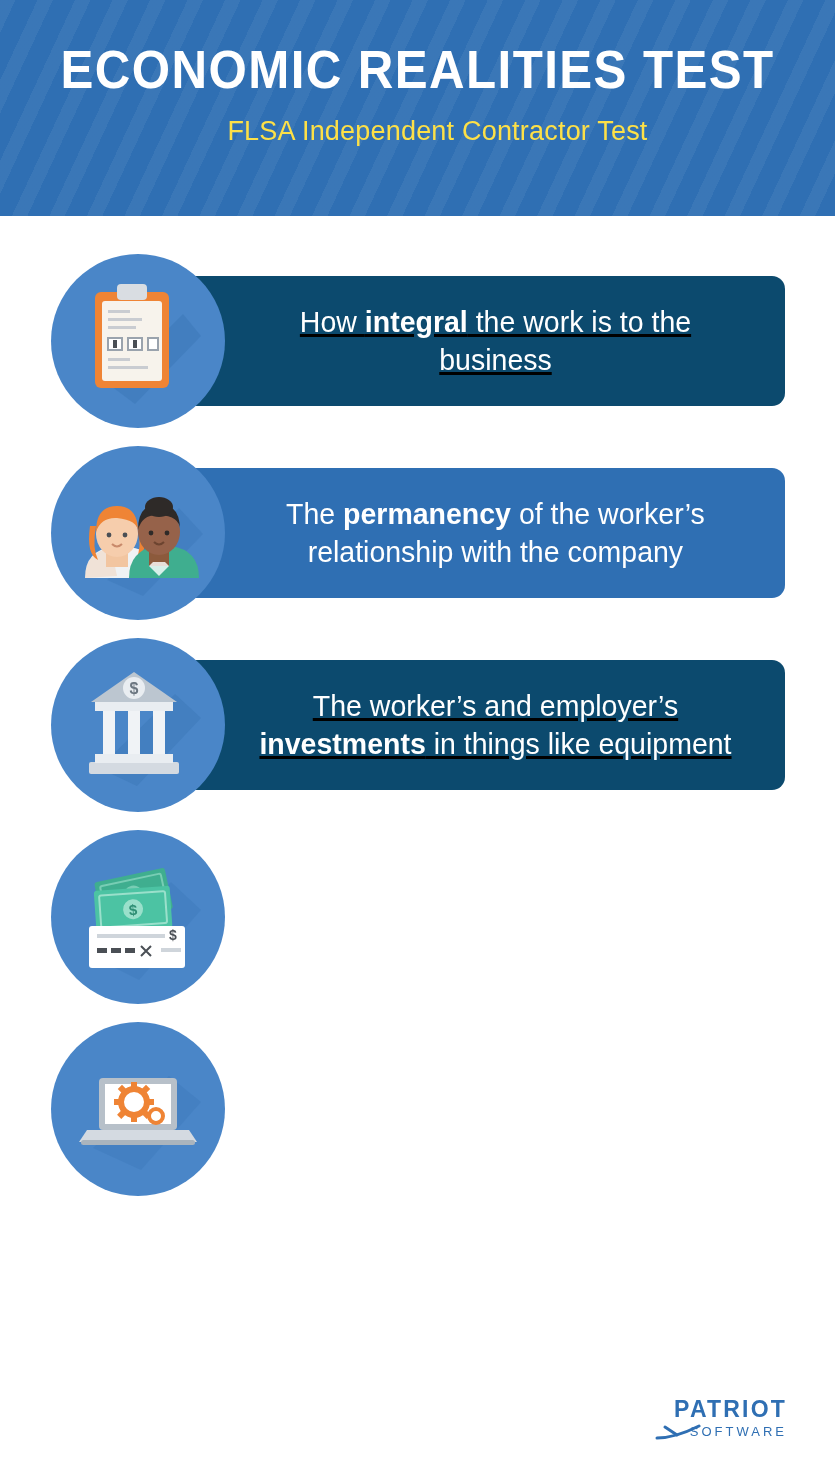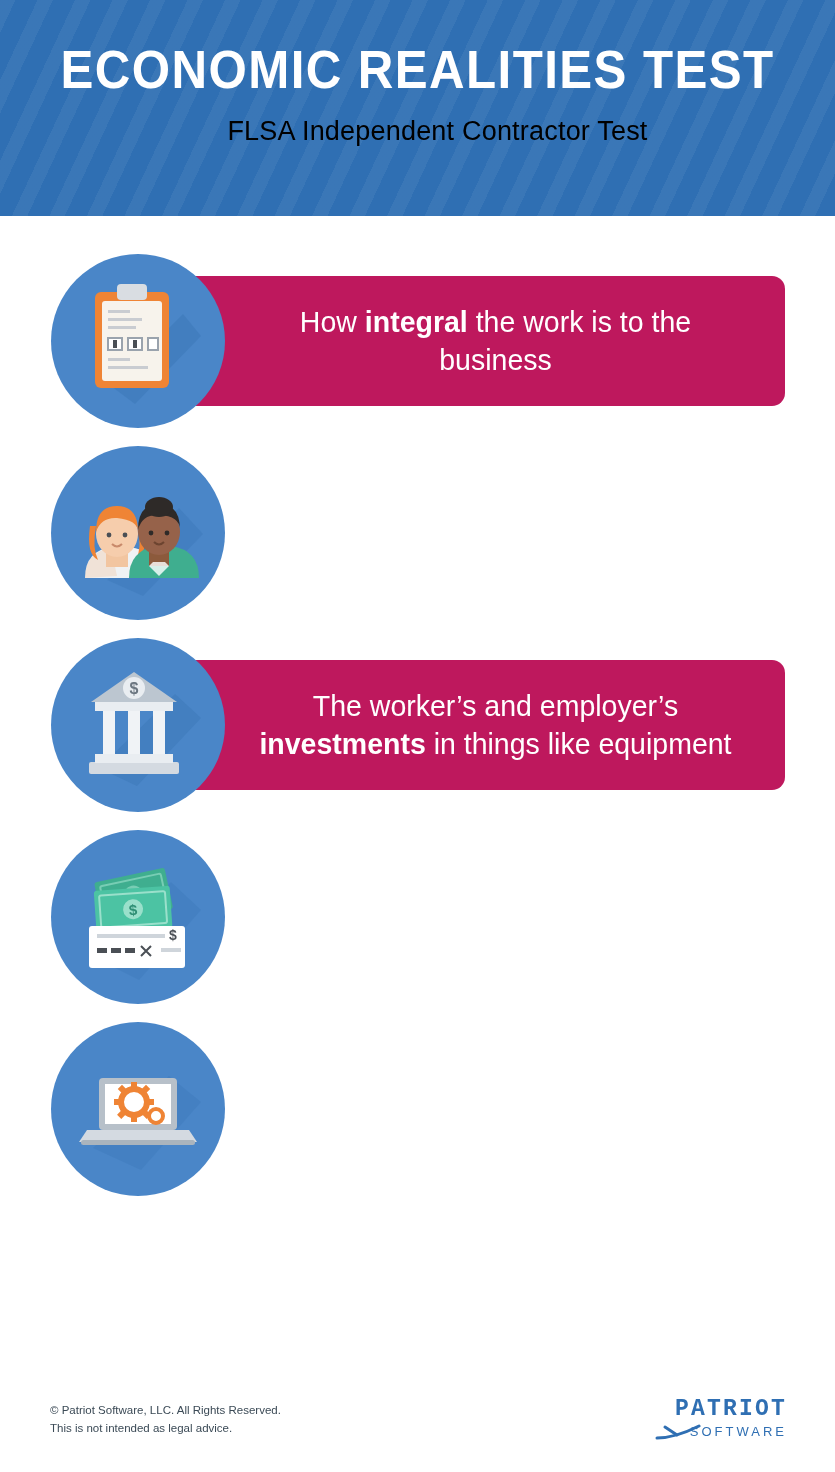--- a/index.html
+++ b/index.html
@@ -46,21 +46,21 @@
     color: #ffffff;
     font-family: "Liberation Sans Narrow", "Liberation Sans", sans-serif;
     font-size: 53px;
     font-weight: bold;
     letter-spacing: 1.5px;
     line-height: 1.05;
     transform: scaleX(0.93);
     text-transform: uppercase;
   }
   .header-subtitle {
-    color: #000000;
+    color: #fde047;
     font-size: 27px;
     font-weight: normal;
     margin-top: 18px;
     letter-spacing: 0.2px;
     padding-left: 40px;
   }
 
   
   .rows {
     position: relative;
@@ -97,21 +97,21 @@
     top: 0px;
     width: 174px;
     height: 174px;
     border-radius: 50%;
     z-index: 3;
     overflow: hidden;
   }
   .circle svg { display: block; }
 
   
-  .row.light .bar { background: #be185d; }
+  .row.light .bar { background: #0c4a6e; text-decoration: underline; }
   .row.dark  .bar { background: #2f6fb3; }
   .row.light .circle { background: #4a86c8; }
   .row.dark  .circle { background: #4a86c8; }
   .row.r4 .circle { background: #4a86c8; }
 
   
   .footer {
     position: absolute;
     left: 0;
     bottom: 0;
@@ -128,21 +128,21 @@
     line-height: 1.55;
   }
   .footer-logo {
     position: absolute;
     right: 48px;
     top: 18px;
     text-align: right;
     color: #2f6fb3;
   }
   .logo-word {
-    font-family: Liberation Mono, monospace;
+    font-family: Liberation Sans, sans-serif;
     font-size: 23px;
     font-weight: bold;
     letter-spacing: 2.2px;
     color: #2f6fb3;
     line-height: 1;
   }
   .logo-sub {
     font-size: 13px;
     letter-spacing: 3px;
     color: #2f6fb3;
@@ -184,20 +184,23 @@
           <rect x="97" y="84" width="10" height="12" fill="#ffffff" stroke="#9aa3ad" stroke-width="2"></rect>
           <rect x="62" y="86" width="4" height="8" fill="#4a4f55"></rect>
           <rect x="82" y="86" width="4" height="8" fill="#4a4f55"></rect>
           <rect x="57" y="104" width="22" height="3" fill="#c9ccd1"></rect>
           <rect x="57" y="112" width="40" height="3" fill="#c9ccd1"></rect>
         </svg>
       </div>
     </div>
 
     <div class="row dark">
+      <div class="bar">
+        <div class="bar-text"><span>The </span><b>permanency</b><span> of the worker’s</span><br><span>relationship with the company</span></div>
+      </div>
       <div class="circle">
         <svg width="174" height="174" viewBox="0 0 174 174">
           <path d="M56 134 L128 62 L152 88 L92 150 Z" fill="#3c78b8" opacity="0.45"></path>
 
           <path d="M34 132 q0-28 28-31 l16 0 q28 3 28 31 z" fill="#f0f2f4"></path>
           <path d="M34 132 q0-26 26-30 l6 28 z" fill="#ef8435" opacity="0.15"></path>
           <path d="M55 101 h22 v20 h-22 z" fill="#f2c5a0"></path>
           <ellipse cx="66" cy="88" rx="21" ry="23" fill="#f6cdac"></ellipse>
           <path d="M45 86 q0-26 21-26 q21 0 21 26 q0 -12 -21 -14 q-16 -1 -21 14z" fill="#ef8435"></path>
           <path d="M45 80 q-4 22 2 34 q-12 -6 -8 -34z" fill="#ef8435"></path>
@@ -288,24 +291,20 @@
             <rect x="68" y="89" width="6" height="7" transform="rotate(45 71 92)"></rect>
           </g>
           <circle cx="105" cy="94" r="7" fill="none" stroke="#ef8435" stroke-width="4"></circle>
         </svg>
       </div>
     </div>
 
   </div>
 
   <div class="footer">
-    <div class="footer-legal">
-      <div>© Patriot Software, LLC. All Rights Reserved.</div>
-      <div>This is not intended as legal advice.</div>
-    </div>
     <div class="footer-logo">
       <div class="logo-word">PATRIOT</div>
       <div class="logo-sub">SOFTWARE</div>
       <svg class="logo-swoosh" width="46" height="18" viewBox="0 0 46 18">
         <path d="M2 14 C14 14 28 10 44 2" stroke="#2f6fb3" stroke-width="3" fill="none" stroke-linecap="round"></path>
         <path d="M10 3 L22 11" stroke="#2f6fb3" stroke-width="3" fill="none" stroke-linecap="round"></path>
       </svg>
     </div>
   </div>
 

